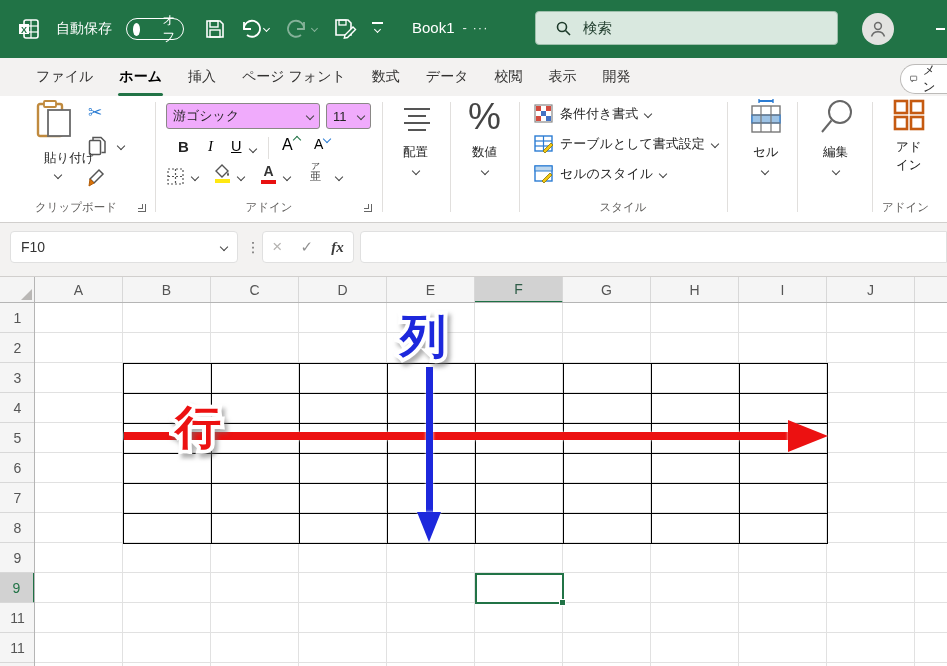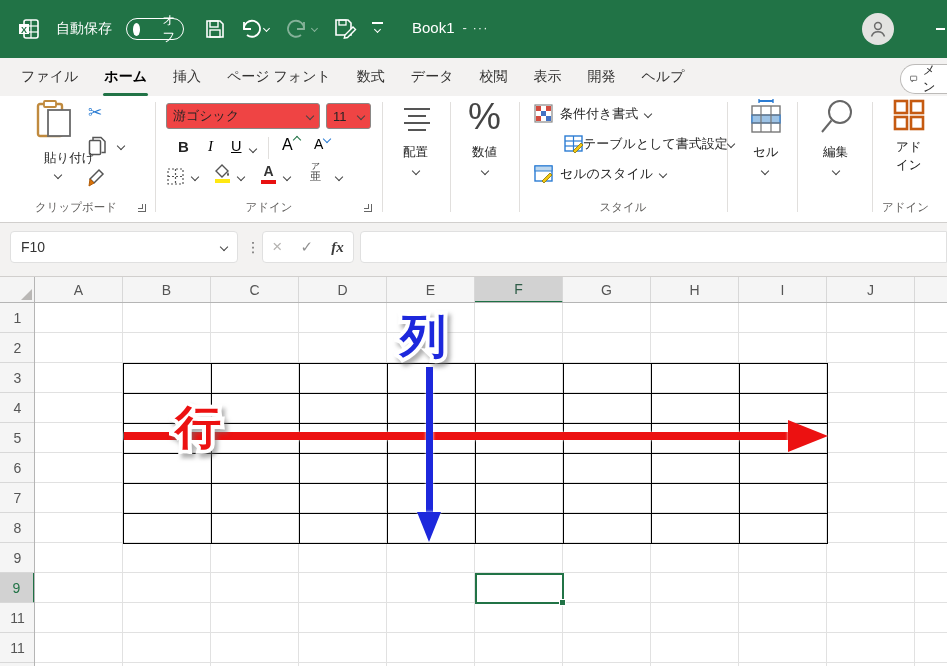--- a/index.html
+++ b/index.html
@@ -33,21 +33,21 @@
       background:#E3E3E1; display:flex; align-items:center; justify-content:center; }
   #min-btn { left:936px; top:28px; width:9px; height:2px; background:#fff; }
 
   .chev { display:inline-block; width:6px; height:6px; border-right:1.6px solid #444;
       border-bottom:1.6px solid #444; transform:rotate(45deg); }
   .chev.w { border-color:#fff; width:5px; height:5px; }
   .chev.up { transform:rotate(-135deg); }
 
   
   #tabrow { position:absolute; left:0; top:58px; width:947px; height:38px; background:#F3F2F1; }
-  #tab-list { display:flex; padding-left:8px; height:38px;text-align:center; }
+  #tab-list { display:flex; padding-left:23px; height:38px;text-align:center; }
   .tab { position:relative; padding:0 13px; display:flex; align-items:center;
       font-size:14px; color:#323130; cursor:default; white-space:nowrap; }
   .tab.active { font-weight:bold; color:#000; }
   .tab.active::after { content:""; position:absolute; left:12px; right:12px; bottom:0;
       height:3px; background:#217346; border-radius:2px; }
   #comment-btn { position:absolute; right:0; top:6px; width:47px; height:30px; background:#fff;
       border:1px solid #BDBBB9; border-right:none; border-radius:15px 0 0 15px;
       display:flex; align-items:center; gap:5px; padding-left:9px; overflow:hidden;
       font-size:12.5px; color:#333; }
 
@@ -59,21 +59,21 @@
   .caption { position:absolute; top:104px; font-size:11.5px; color:#605E5C; text-align:center; }
   .launcher { position:absolute; top:108px; width:8px; height:8px;
       border-right:1.2px solid #666; border-bottom:1.2px solid #666; }
   .launcher::after { content:""; position:absolute; right:2px; bottom:2px; width:4px; height:4px;
       border-right:1.2px solid #666; border-bottom:1.2px solid #666; transform:rotate(0deg); }
   .biglabel { font-size:12.5px; color:#242424; }
   .rbtn-label { font-size:13px; color:#242424; }
   .glyph-b { font-weight:bold; font-size:15px; color:#242424; }
   .glyph-i { font-style:italic; font-family:"Liberation Serif", serif; font-size:15px; }
   .glyph-u { text-decoration:underline; font-size:14.5px; }
-  .combo { border:1px solid #8A8886; border-radius:3px; background:#ef4444; display:flex;
+  .combo { border:1px solid #8A8886; border-radius:3px; background:#f0abfc; display:flex;
       align-items:center; justify-content:space-between; padding:0 6px; font-size:13px; color:#242424; }
   .colorbar { display:block; width:15px; height:4px; margin-top:1px; }
   .vdiv { width:1px; height:22px; background:#E1DFDD; }
 
   
   #formulabar { position:absolute; left:0; top:223px; width:947px; height:54px; background:#F3F2F1;
       border-bottom:1px solid #D1CFCD; }
   #name-box { position:absolute; left:10px; top:8px; width:228px; height:32px; background:#fff;
       border:1px solid #E0E0E0; border-radius:4px; display:flex; align-items:center;
       justify-content:space-between; padding:0 10px; font-size:14px; color:#333; }
@@ -186,20 +186,27 @@
       </svg>
     </div>
     <div class="tb-item" id="qat-chevron">
       <span class="bar"></span>
       <span class="chev w"></span>
     </div>
     <div class="tb-item" id="wb-title">
       <span>Book1</span>
       <span class="suffix">- ···</span>
     </div>
+    <div class="tb-item" id="search-box">
+      <svg width="15" height="15" viewBox="0 0 15 15" fill="none" stroke="#1d3a2a" stroke-width="1.6">
+        <circle cx="6" cy="6" r="4.5"></circle>
+          <line x1="9.5" y1="9.5" x2="14" y2="14"></line>
+      </svg>
+      <span>検索</span>
+    </div>
     <div class="tb-item" id="avatar">
       <svg width="20" height="20" viewBox="0 0 20 20" fill="none" stroke="#6b6b6b" stroke-width="1.5">
         <circle cx="10" cy="7" r="3.4"></circle>
         <path d="M3.5 17.5 a6.8 6.8 0 0 1 13 0"></path>
       </svg>
     </div>
     <div class="tb-item" id="min-btn"></div>
   </header>
 
   <nav id="tabrow">
@@ -234,23 +241,20 @@
         </div>
 
         <div class="tab">
           <span>表示</span>
         </div>
 
         <div class="tab">
           <span>開発</span>
         </div>
 
-        <div class="tab">
-          <span>ヘルプ</span>
-        </div>
       </div>
     <div id="comment-btn">
       <svg width="16" height="14" viewBox="0 0 16 14" fill="none" stroke="#444" stroke-width="1.4">
         <rect x="1" y="1" width="13" height="9" rx="1"></rect>
         <path d="M4 10 v3 l3.5 -3"></path>
       </svg>
       <span>コメント</span>
     </div>
   </nav>
 
@@ -359,21 +363,21 @@
         <rect x="1" y="1" width="17" height="17" fill="#fff" stroke="#888" stroke-width="1.2"></rect>
         <rect x="2" y="2" width="5" height="5" fill="#D34B3F"></rect>
           <rect x="12" y="2" width="5" height="5" fill="#D34B3F"></rect>
         <rect x="7" y="7" width="5" height="5" fill="#4472C4"></rect>
           <rect x="2" y="12" width="5" height="5" fill="#D34B3F"></rect>
         <rect x="12" y="12" width="5" height="5" fill="#4472C4"></rect>
       </svg>
       <span class="rbtn-label">条件付き書式</span>
       <span class="chev"></span>
     </div>
-    <div class="rabs" style="left:564px; top:38px; gap:0;">
+    <div class="rabs" style="left:534px; top:38px; gap:7px;">
       <svg width="19" height="19" viewBox="0 0 19 19">
         <rect x="1" y="2" width="17" height="15" fill="#fff" stroke="#2B7CD3" stroke-width="1.4"></rect>
         <line x1="1" y1="7" x2="18" y2="7" stroke="#2B7CD3" stroke-width="1.2"></line>
         <line x1="1" y1="12" x2="18" y2="12" stroke="#2B7CD3" stroke-width="1.2"></line>
         <line x1="9.5" y1="2" x2="9.5" y2="17" stroke="#2B7CD3" stroke-width="1.2"></line>
         <path d="M9 17 l8 -8 l2 2 l-8 8 z" fill="#F2C811" stroke="#8a7406" stroke-width=".8"></path>
       </svg>
       <span class="rbtn-label">テーブルとして書式設定</span>
       <span class="chev"></span>
     </div>

